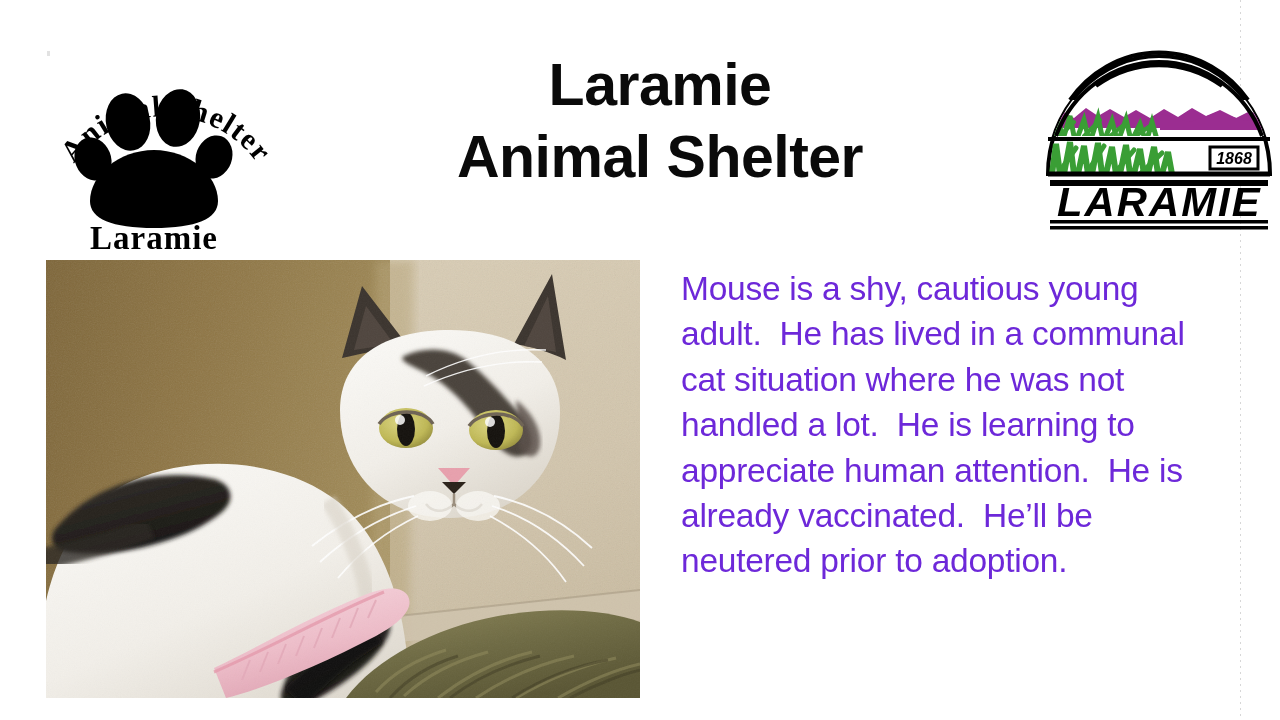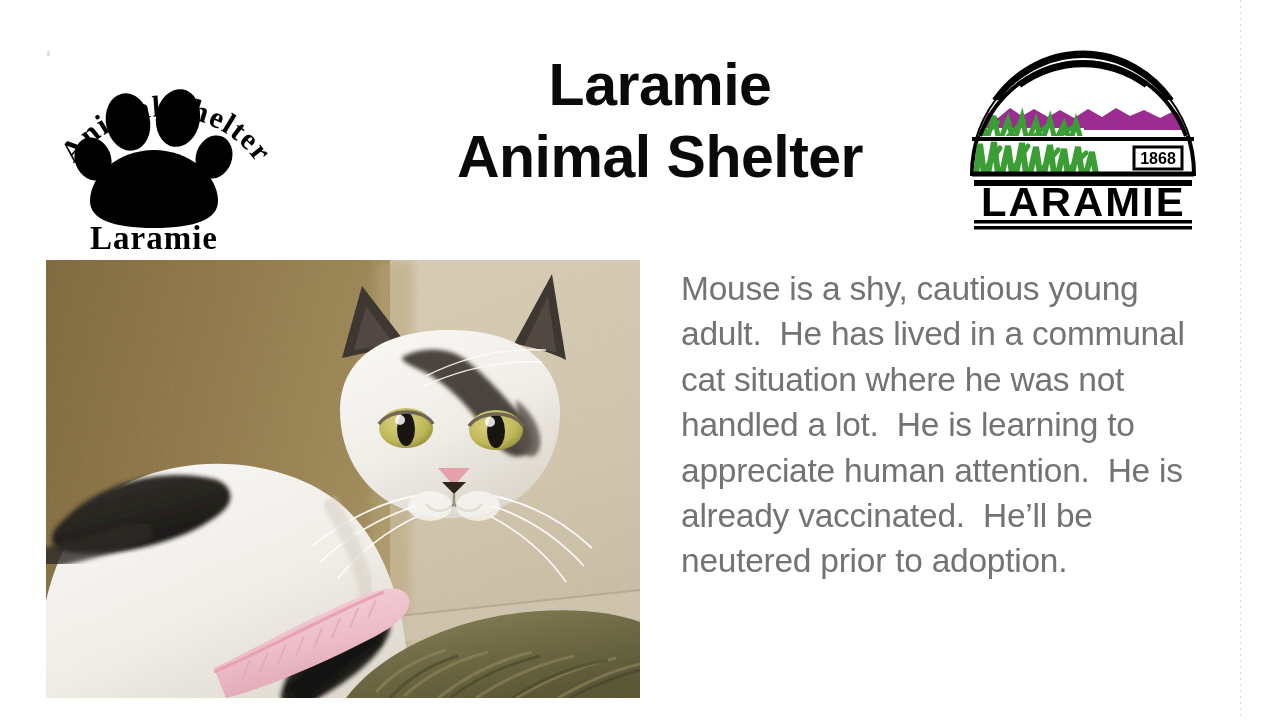--- a/index.html
+++ b/index.html
@@ -65,24 +65,25 @@
     font-size: 59px;
     line-height: 1.22;
     color: #0a0a0a;
     letter-spacing: -0.5px;
     white-space: nowrap;
   }
 
   
   .city-logo {
     position: absolute;
-    left: 964px;
+    left: 1040px;
     top: 48px;
     width: 238px;
     height: 182px;
+    font-style: italic;
   }
   .city-logo svg { display: block; width: 100%; height: 100%; }
 
   
   .photo {
     position: absolute;
     left: 46px;
     top: 260px;
     width: 594px;
     height: 438px;
@@ -94,21 +95,21 @@
   
   .description {
     position: absolute;
     left: 681px;
     top: 266px;
     width: 545px;
     font-family: "Liberation Sans", sans-serif;
     font-weight: normal;
     font-size: 33.5px;
     line-height: 1.355;
-    color: #737373;
+    color: #6d28d9;
     letter-spacing: -0.25px;
     white-space: pre-wrap;
   }
 </style>
 </head>
 <body>
 
 <div id="slide">
 
   <div class="guide-dotted-v"></div>

